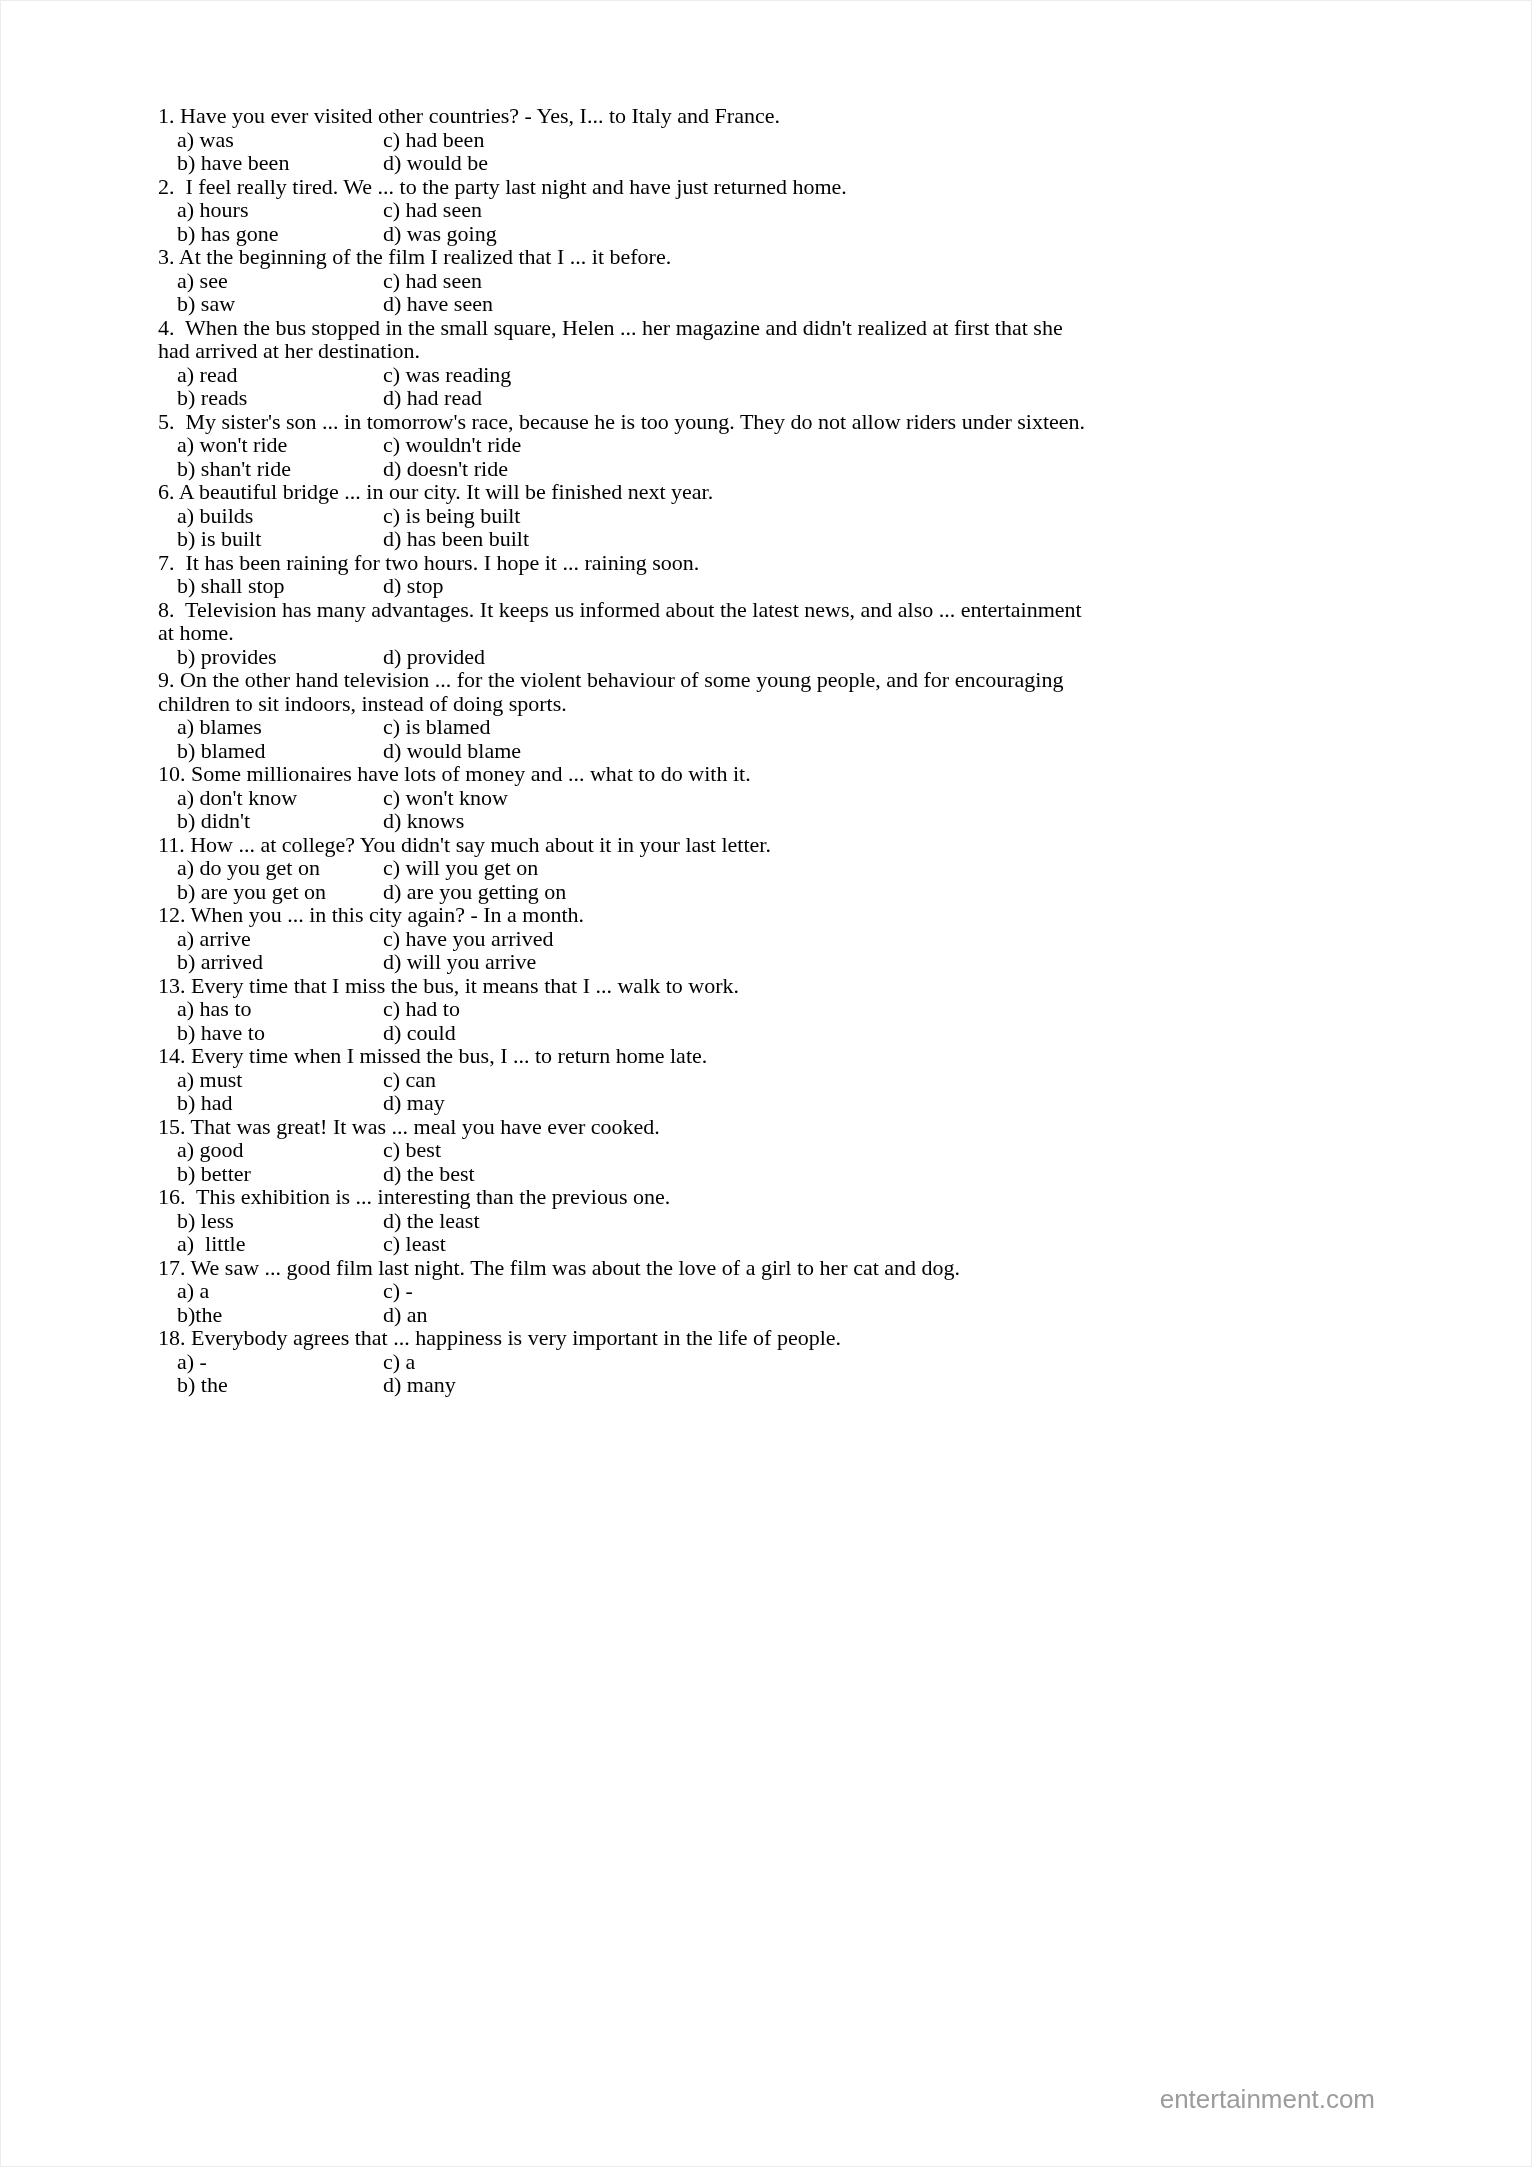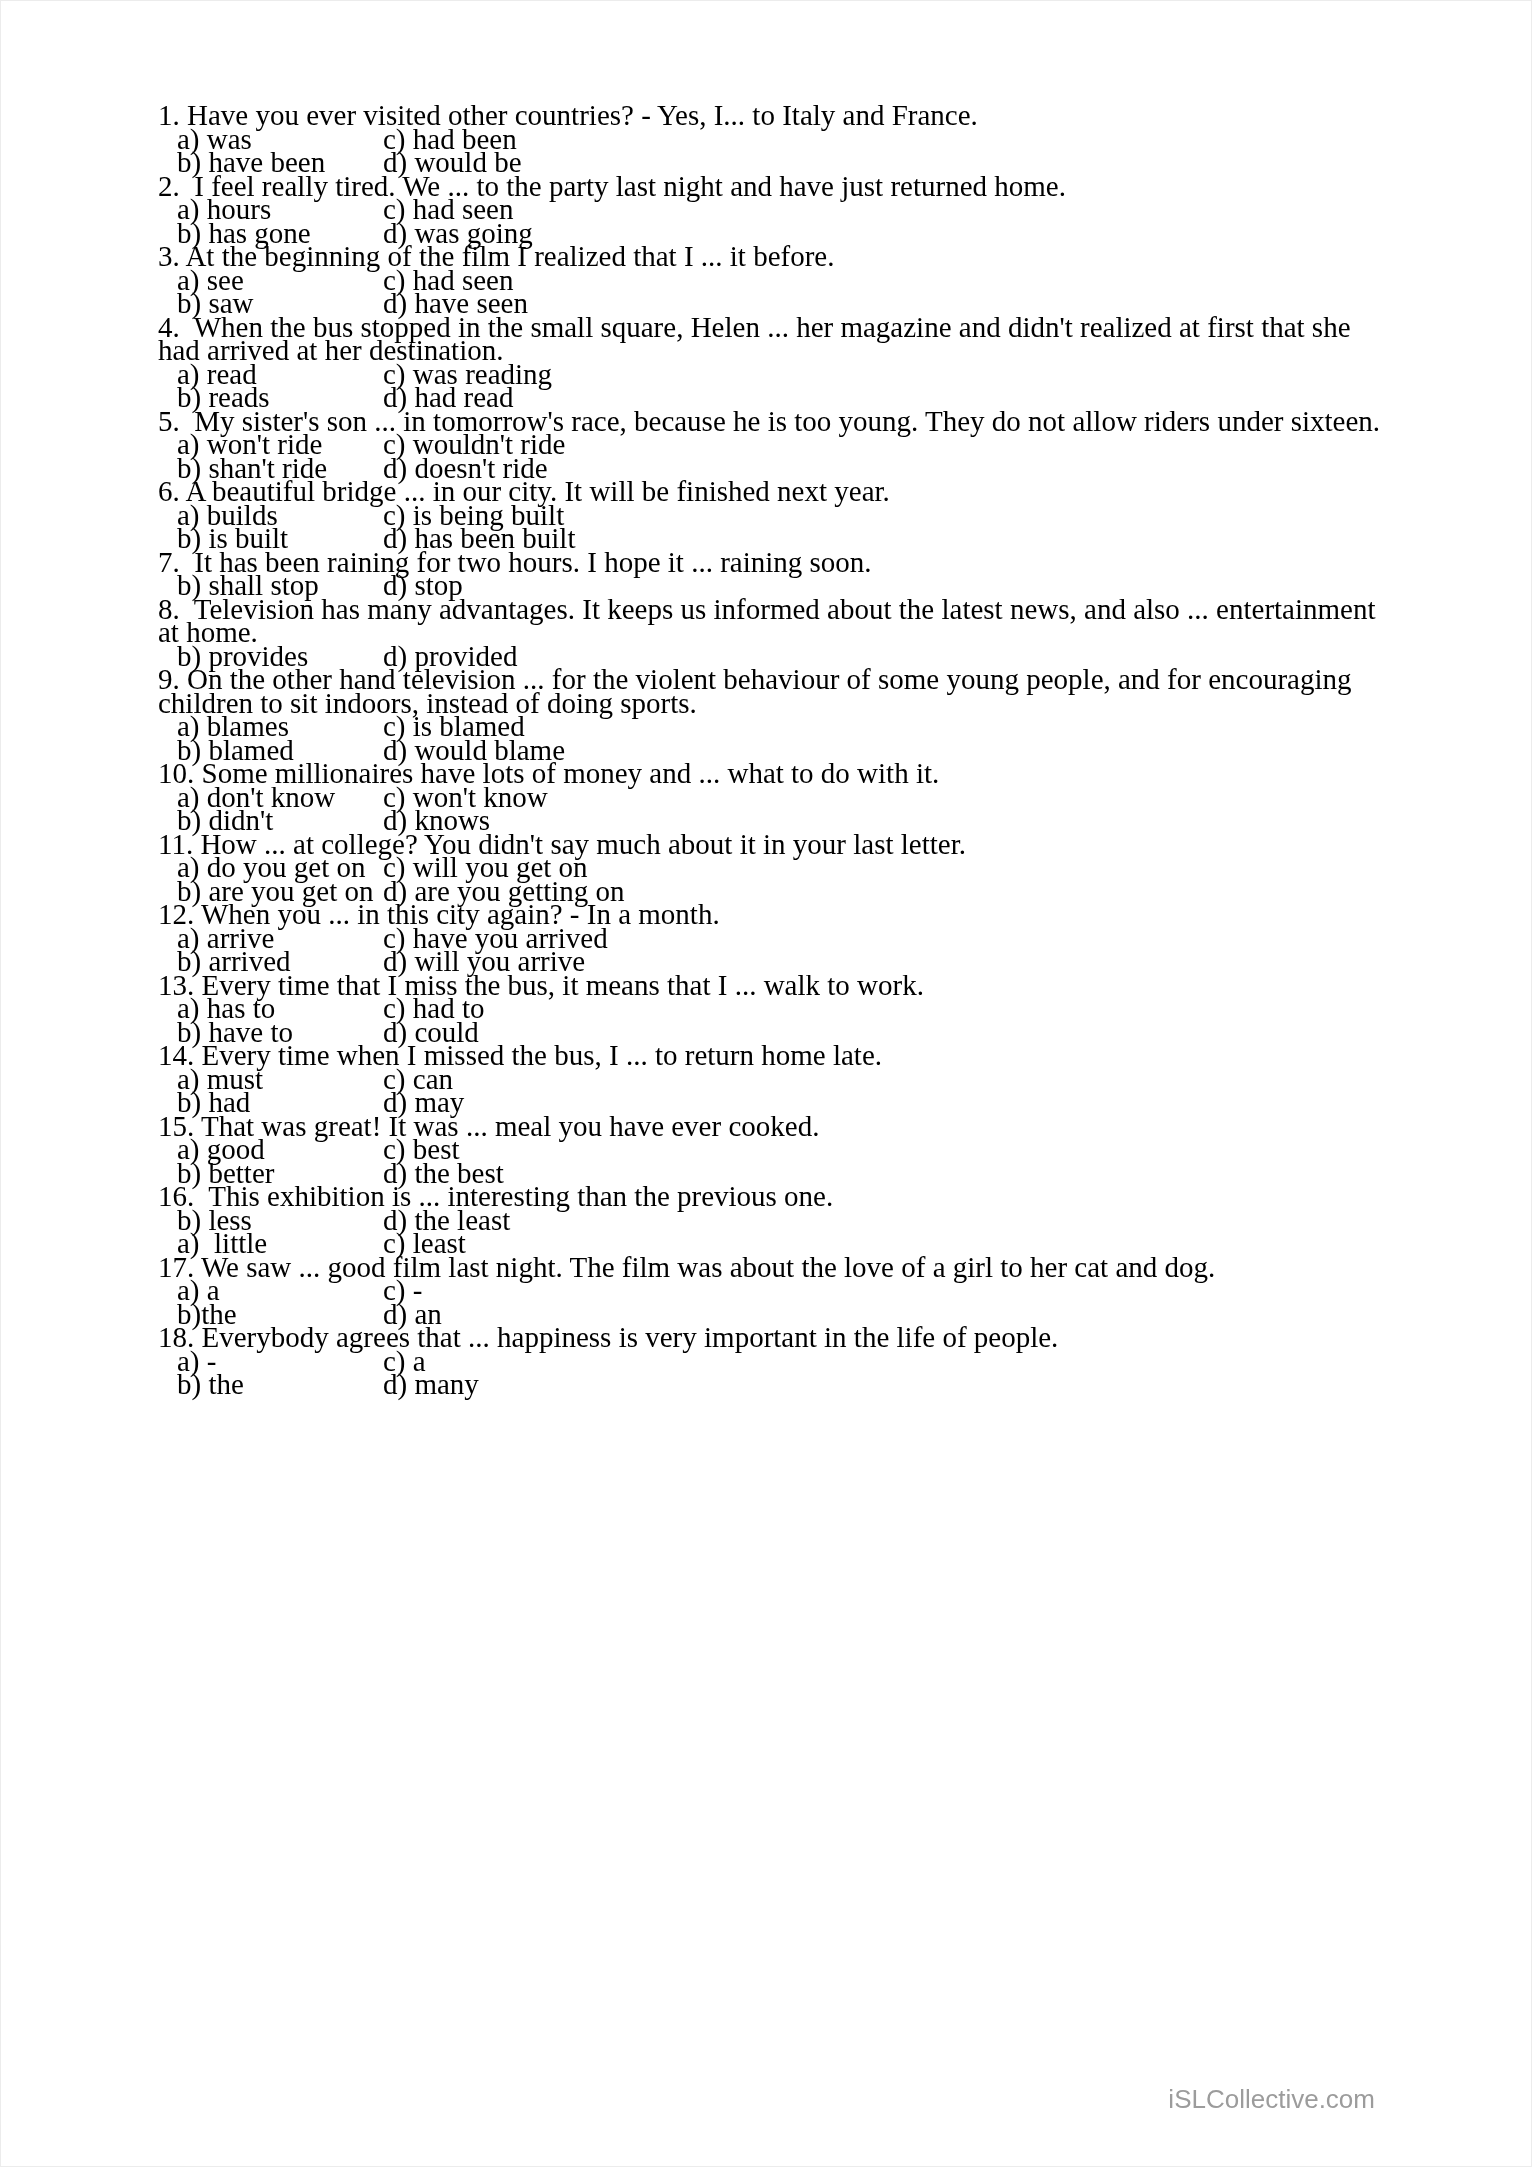--- a/index.html
+++ b/index.html
@@ -11,21 +11,21 @@
     overflow: hidden;
     font-family: "Liberation Serif", serif;
     color: #000000;
     box-shadow: inset 0 0 0 1px #ececec;
   }
   .content {
     position: absolute;
     left: 158px;
     top: 104px;
     width: 1240px;
-    font-size: 29px;
+    font-size: 22px;
     line-height: 23.5px;
   }
   .q-line { white-space: pre; }
   .opt-row { display: flex; }
   .opt { white-space: pre; }
   .opt-left { width: 206px; flex: 0 0 206px; margin-left: 19px; }
   .watermark {
     position: absolute;
     right: 157px;
     bottom: 52px;
@@ -279,13 +279,13 @@
       <span class="opt opt-left opt-a">a) -</span>
       <span class="opt opt-c">c) a</span>
     </div>
     <div class="opt-row">
       <span class="opt opt-left opt-b">b) the</span>
       <span class="opt opt-d">d) many</span>
     </div>
   </div>
 </div>
 
-<div class="watermark">iSLCollective.com</div>
+<div class="watermark">entertainment.com</div>
 
 </body></html>

